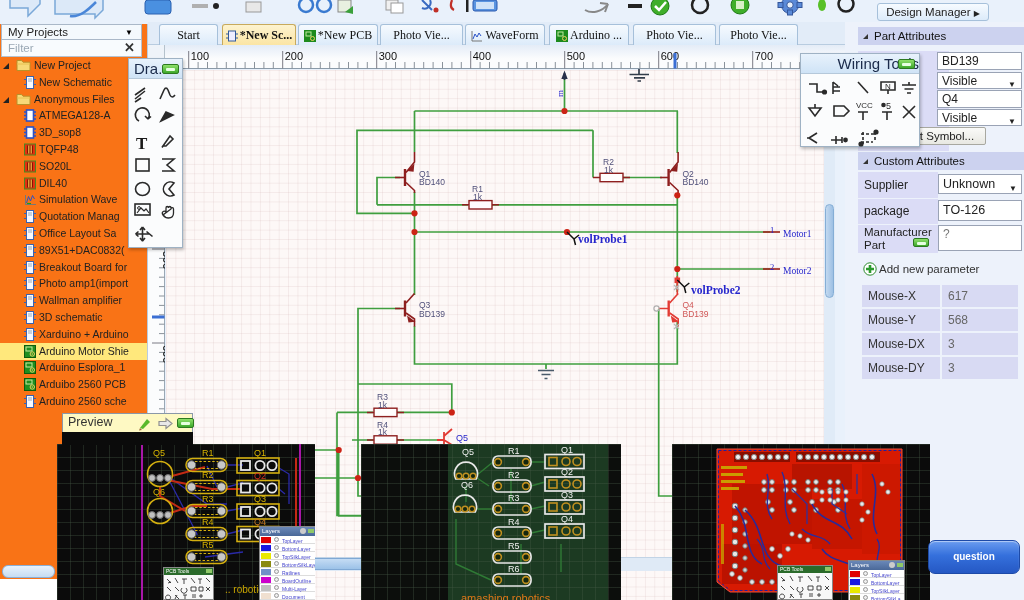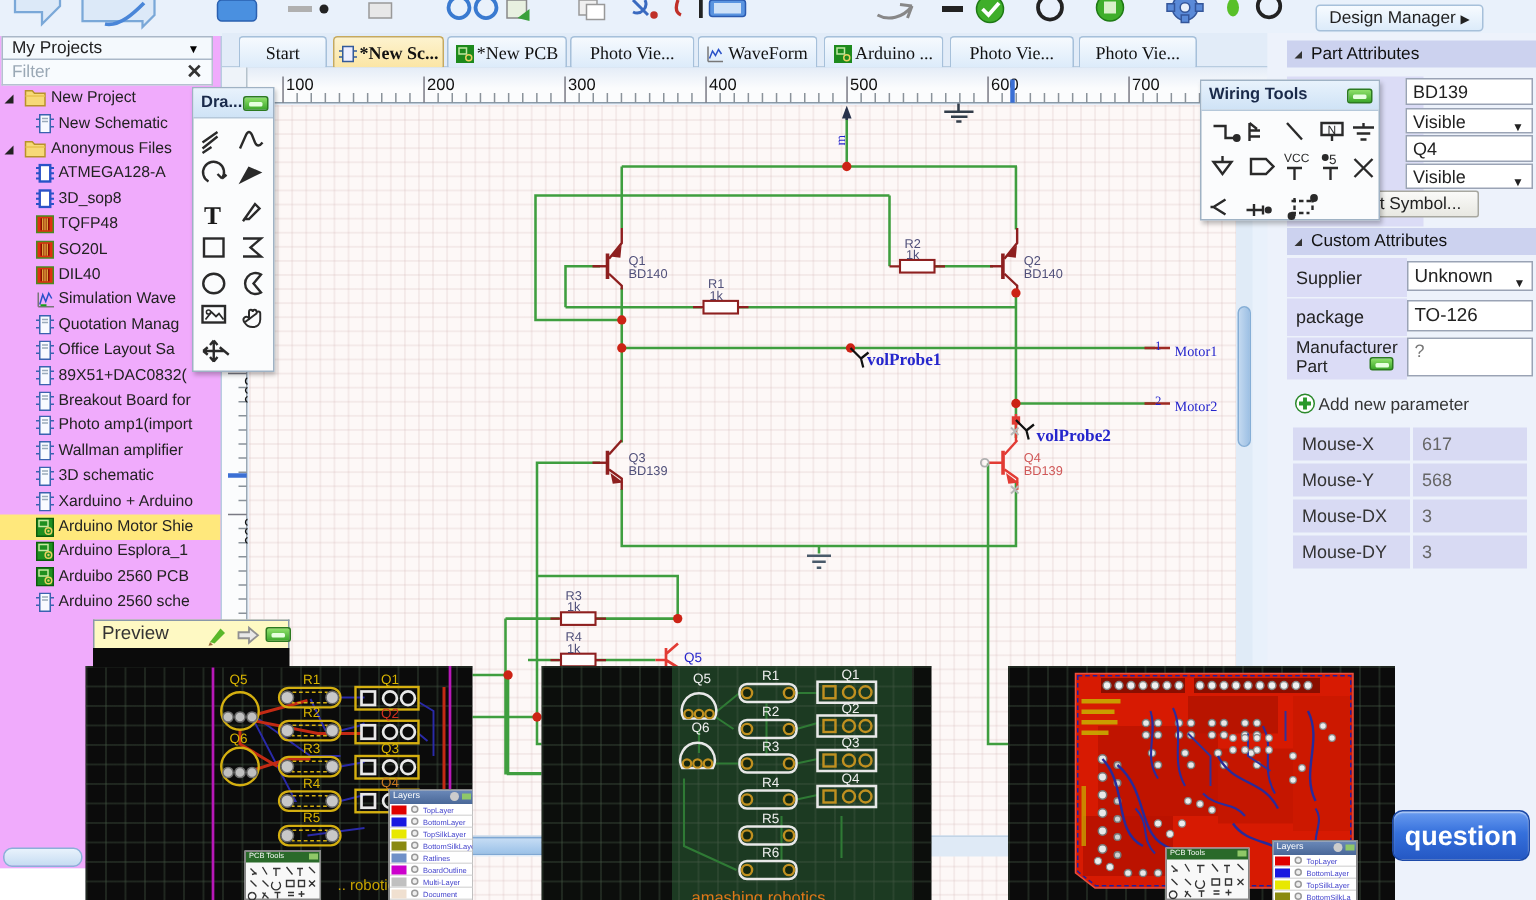--- a/index.html
+++ b/index.html
@@ -7,21 +7,21 @@
 #root { position:absolute; left:0; top:0; width:1024px; height:600px; background:#e9f1fb; overflow:hidden; }
 .abs { position:absolute; }
 
 #toolbar { left:0; top:0; width:1024px; height:22px; background:#e9f1fb; }
 
 #tabbar { left:148px; top:22px; width:697px; height:23px; background:#e2ecf8; border-bottom:1px solid #b8cce0; }
 .tab { position:absolute; top:2px; height:21px; background:linear-gradient(#f6fafe,#dcebfa); border:1px solid #a6c0da; border-bottom:none; border-radius:3px 3px 0 0; font-family:"Liberation Serif",serif; font-size:12px; color:#111; text-align:center; line-height:20px; white-space:nowrap; overflow:hidden; }
 .tab.active { background:linear-gradient(#fdf3cf,#fbe5a4); border-color:#c8aa5c; }
 .tabico { display:inline-block; width:12px; height:12px; vertical-align:-2px; margin-right:2px; }
 
-#leftpanel { left:0; top:24px; width:148px; height:555px; background:#f0abfc; border-right:1px solid #b8cce0; overflow:hidden; }
+#leftpanel { left:0; top:24px; width:148px; height:555px; background:#f97316; border-right:1px solid #b8cce0; overflow:hidden; }
 #myproj { left:1px; top:0px; width:141px; height:16px; background:#f4f9fd; border:1px solid #aab8c8; font-size:11.5px; color:#222; line-height:15px; padding-left:6px; }
 #filter { left:1px; top:16px; width:141px; height:17px; background:#f8fbfe; border:1px solid #b5c2d0; border-top:none; font-size:11.5px; color:#9aa8b5; line-height:16px; padding-left:6px; }
 .trow { position:absolute; left:0; width:147px; height:17px; font-size:10.5px; color:#222; line-height:17px; white-space:nowrap; }
 .trow .lbl { position:absolute; top:0; }
 .tico { position:absolute; top:2px; width:12px; height:12px; }
 .sel { background:#ffe87c; }
 
 #canvas { left:166px; top:70px; width:658px; height:530px; background:#fdf8f7;
   background-image:
     linear-gradient(rgba(215,188,188,.24) 1px, transparent 1px),
@@ -36,32 +36,32 @@
 #hthumb { left:170px; top:558px; width:400px; height:12px; background:linear-gradient(#c5dcf4,#9cc2e8); border:1px solid #7fa8d4; border-radius:6px; }
 
 #rightpanel { left:845px; top:22px; width:179px; height:578px; background:#edf2fb; }
 .rphead { position:absolute; left:13px; width:166px; height:18px; background:#ccd2ef; font-size:11.5px; color:#111; line-height:18px; padding-left:16px; }
 .rin { position:absolute; background:#fff; border:1px solid #9aa3b5; font-size:12px; color:#222; line-height:16px; padding-left:4px; overflow:hidden; white-space:nowrap; }
 .rlbl { position:absolute; background:#dbdcf6; font-size:11.5px; color:#222; padding-left:6px; }
 .mrow-l { position:absolute; left:17px; width:78px; height:22px; background:#d8daf3; font-size:12px; color:#333; line-height:22px; padding-left:6px; }
 .mrow-v { position:absolute; left:97px; width:76px; height:22px; background:#d8daf3; font-size:12px; color:#666; line-height:22px; padding-left:6px; }
 
 .pal { position:absolute; background:#fbfcfd; border:1px solid #9fb2c4; box-shadow:1px 2px 3px rgba(0,0,0,.25); }
-.palhead { position:absolute; left:0; top:0; width:100%; height:20px; background:linear-gradient(#e8f2fc,#cfe3f6); border-bottom:1px solid #b5c8da; font-size:11px; font-weight:bold; color:#1a2a4a; line-height:19px; padding-left:5px; }
+.palhead { position:absolute; left:0; top:0; width:100%; height:20px; background:linear-gradient(#e8f2fc,#cfe3f6); border-bottom:1px solid #b5c8da; font-size:15px; font-weight:normal; color:#1a2a4a; line-height:19px; padding-left:5px; }
 .batt { position:absolute; top:5px; width:17px; height:10px; background:linear-gradient(#8ee06a,#3da82c); border:1px solid #2c7a20; border-radius:2px; }
 .batt:after { content:""; position:absolute; left:3px; top:3px; width:9px; height:3px; background:#e6ffe0; border-radius:1px; }
 
 #pv1 { left:57px; top:444px; width:258px; height:156px; background:#0b0b0b; overflow:hidden; }
 #pv2 { left:361px; top:444px; width:260px; height:156px; background:#0c0e0c; overflow:hidden; }
 #pv3 { left:672px; top:444px; width:258px; height:156px; background:#0b0b0b; overflow:hidden; }
 .pcbgrid { position:absolute; left:0; top:0; width:100%; height:100%;
   background-image: linear-gradient(rgba(70,90,70,.35) 1px, transparent 1px), linear-gradient(90deg, rgba(70,90,70,.35) 1px, transparent 1px);
   background-size:13px 13px; }
 
-#qbtn { left:928px; top:540px; width:92px; height:34px; background:linear-gradient(#6a9cf0,#3570dc 45%,#2558c4); border:1px solid #1d4aa8; border-radius:7px; color:#fff; font-weight:bold; font-size:18px; line-height:32px; text-align:center; box-shadow:inset 0 1px 1px rgba(255,255,255,.5); }
+#qbtn { left:928px; top:540px; width:92px; height:34px; background:linear-gradient(#6a9cf0,#3570dc 45%,#2558c4); border:1px solid #1d4aa8; border-radius:7px; color:#fff; font-weight:bold; font-size:10px; line-height:32px; text-align:center; box-shadow:inset 0 1px 1px rgba(255,255,255,.5); }
 </style>
 </head>
 <body>
 <div id="root">
   <div class="abs" id="toolbar"></div>
   <div class="abs" id="tabbar">
     <div class="tab" style="left:11px;width:59px;">Start</div>
     <div class="tab active" style="left:74px;width:74px;"><span class="tabico" style="position:relative;top:1px;"><svg width="12" height="12" viewBox="0 0 12 12">
             <rect x="2.5" y="1" width="7" height="10" fill="#eef" stroke="#335a9a"></rect>
             <path d="M0 4h2.5M0 8h2.5M9.5 4h2.5M9.5 8h2.5" stroke="#335a9a"></path>
@@ -872,21 +872,21 @@
         <path d="M45,104 A7,7 0 1,0 45,116 L40,110 Z"></path>
         <rect x="6" y="125" width="15" height="11"></rect>
         <path d="M8,134 l4,-5 3,3 2,-2 3,4" stroke-width="1.2"></path>
         <circle cx="10" cy="129" r="1.4" stroke-width="1"></circle>
         <path d="M34,136 c-2,-3 1,-5 3,-3 l0,-4 c0,-2 2.5,-2 2.5,0 m0,0 c0,-2 2.5,-2 2.5,0 m0,1 c0,-2 2.5,-1.5 2.5,0 l0,4 c0,3 -2,5 -5,5 c-3,0 -4,-1 -5.5,-3 z" stroke-width="1.3"></path>
         <path d="M13.5,148 v14 M6.5,155 h14 M13.5,148 l-2.5,3 m2.5,-3 l2.5,3 M13.5,162 l-2.5,-3 m2.5,3 l2.5,-3 M6.5,155 l3,-2.5 m-3,2.5 l3,2.5 M20.5,155 l-3,-2.5 m3,2.5 l3,2.5"></path>
       </g>
     </svg>
   </div>
 
-  <div class="pal" style="left:800px;top:53px;width:120px;height:94px;">
+  <div class="pal" style="left:800px;top:53px;width:120px;height:94px;text-align:right;">
     <div class="palhead">Wiring Tools<span class="batt" style="right:4px;"></span></div>
     <svg style="position:absolute;left:0;top:20px;" width="120" height="74">
       <g stroke="#2a2a2a" stroke-width="1.6" fill="none">
         <path d="M8,10 h8 v8 h6"></path>
           <circle cx="23.5" cy="18" r="1.8" fill="#2a2a2a"></circle>
         <path d="M32,8 v12 m0,-12 l5,4 m-5,1 h7 m-7,4 h7"></path>
         <path d="M57,8 l10,11"></path>
         <path d="M80,8 h14 v8 h-14 z M87,16 v4"></path>
           <text x="84" y="15" font-size="8" fill="#2a2a2a" stroke="none" font-family="Liberation Sans">N</text>
         <path d="M108,8 v3 m-7,0 h14 m-11.5,4 h9 m-6.5,4 h4"></path>

